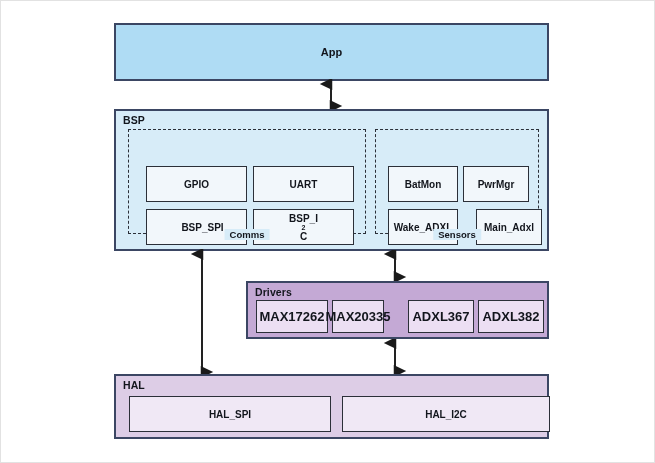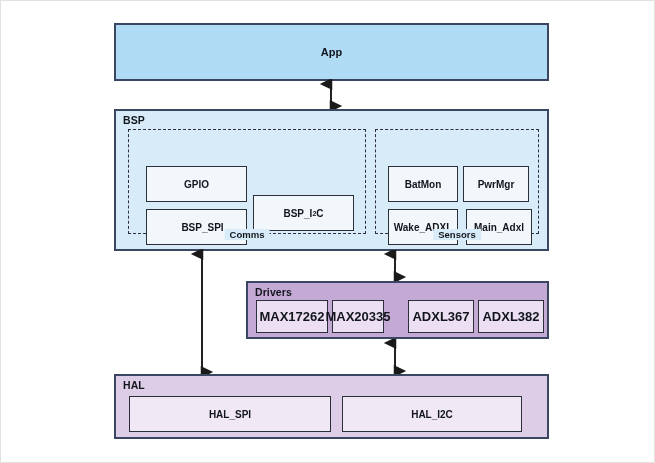--- a/index.html
+++ b/index.html
@@ -112,26 +112,26 @@
     color: #12151c;
     white-space: nowrap;
     margin-top: 24px;
   }
   .cell sup { font-size: 7px; }
 
   
   #cell-gpio    { left: 17px;  top: 12px; width: 101px; height: 36px; }
   #cell-uart    { left: 124px; top: 12px; width: 101px; height: 36px; }
   #cell-bspspi  { left: 17px;  top: 55px; width: 101px; height: 36px; padding-left: 12px; }
-  #cell-bspi2c  { left: 124px; top: 41px; width: 101px; height: 36px; }
+  #cell-bspi2c  { left: 124px; top: 55px; width: 101px; height: 36px; flex-direction: column; }
   
   #cell-batmon  { left: 12px;  top: 12px; width: 70px;  height: 36px; }
   #cell-pwrmgr  { left: 87px;  top: 12px; width: 66px;  height: 36px; }
   #cell-wakeadxl{ left: 12px;  top: 55px; width: 70px;  height: 36px; }
-  #cell-mainadxl{ left: 90px;  top: 55px; width: 66px;  height: 36px; }
+  #cell-mainadxl{ left: 100px;  top: 55px; width: 66px;  height: 36px; }
 
   
   #drivers-layer {
     left: 245px;
     top: 280px;
     width: 303px;
     height: 58px;
     background: #c4a9d5;
   }
   #drivers-layer .layer-label { color: #12151c; }
@@ -171,21 +171,21 @@
     border: 1.6px solid #2b2f38;
     background: #f0e8f5;
     display: flex;
     align-items: center;
     justify-content: center;
     font-size: 10px;
     font-weight: bold;
     color: #12151c;
   }
   #hal-spi { left: 13px;  width: 202px; }
-  #hal-i2c { left: 226px; width: 180px; }
+  #hal-i2c { left: 226px; width: 208px; }
 
   
   .arrow {
     position: absolute;
   }
 </style>
 </head>
 <body>
 
 <div id="canvas">
@@ -205,20 +205,21 @@
     </defs>
     <line x1="12" y1="26" x2="12" y2="5" stroke="#1a1a1a" stroke-width="1.6" marker-end="url(#ah-up)"></line>
     <line x1="12" y1="6" x2="12" y2="27" stroke="#1a1a1a" stroke-width="1.6" marker-end="url(#ah-dn)"></line>
   </svg>
 
   <div class="layer" id="bsp-layer">
     <div class="layer-label">BSP</div>
 
     <div class="dashed-group" id="comms-group">
       <div class="cell" id="cell-gpio">GPIO</div>
+      <div class="cell" id="cell-uart">UART</div>
       <div class="cell" id="cell-bspspi">BSP_SPI</div>
       <div class="cell" id="cell-bspi2c">
         <span>BSP_I</span>
           <sup>2</sup>
           <span>C</span>
       </div>
       <div class="group-caption">Comms</div>
     </div>
 
     <div class="dashed-group" id="sensors-group">

